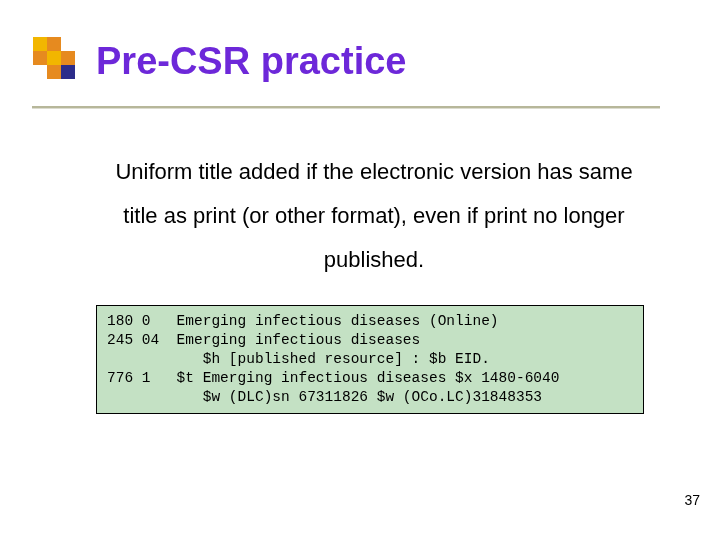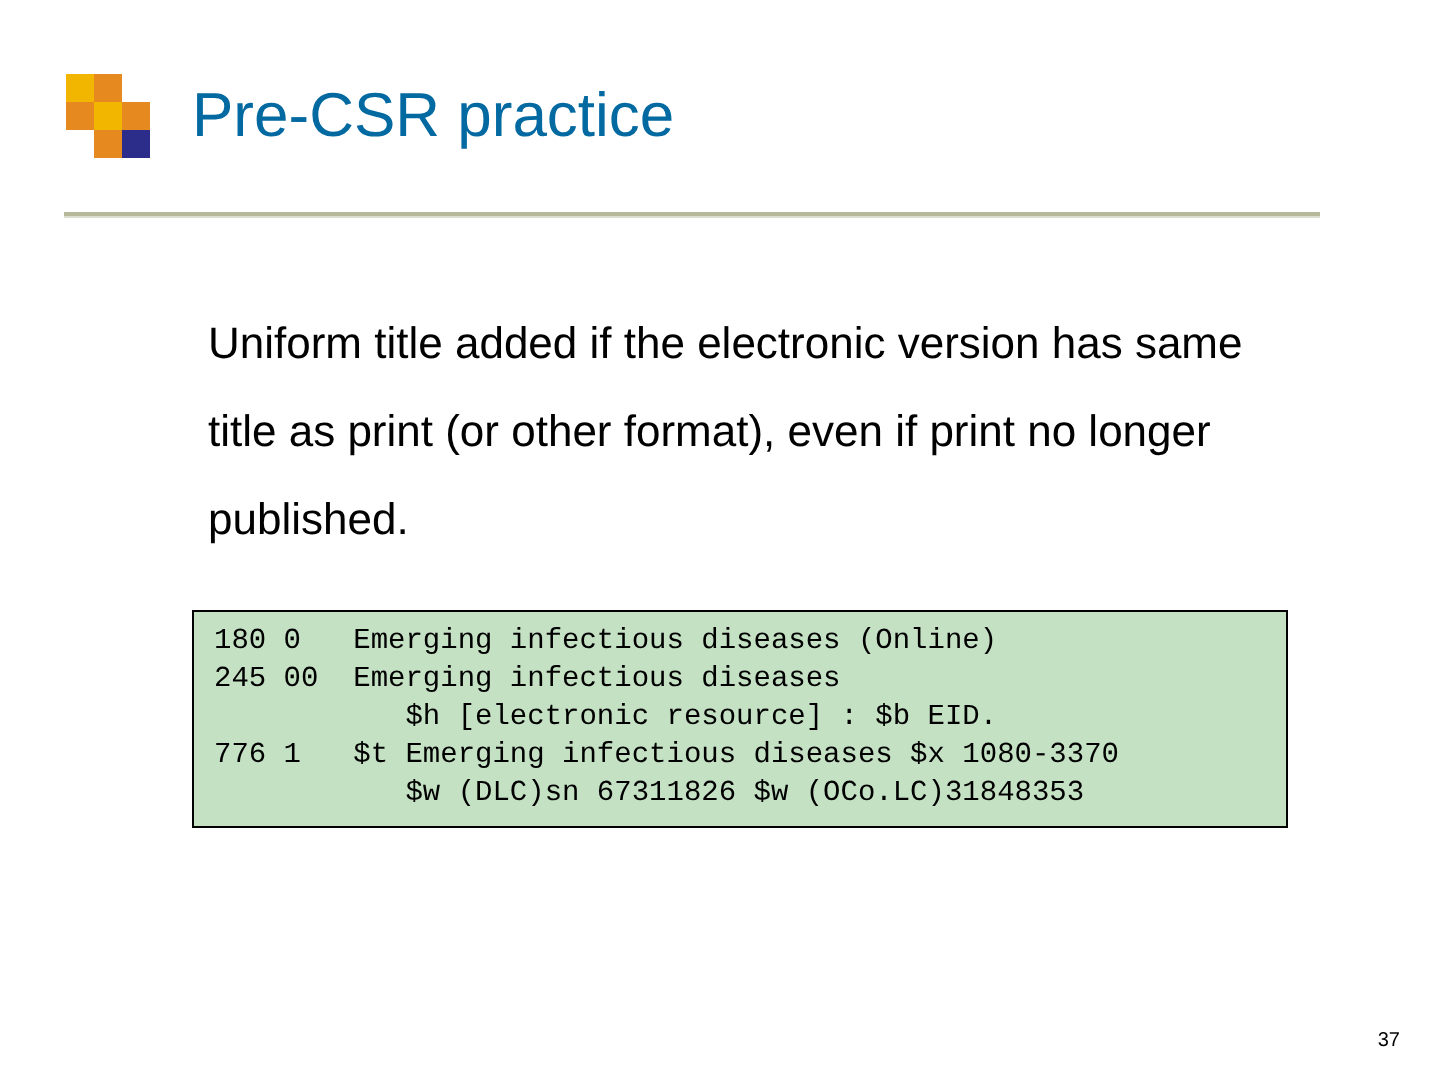--- a/index.html
+++ b/index.html
@@ -26,23 +26,23 @@
   }
   .bullet-deco .sq {
     position: absolute;
     width: 14px;
     height: 14px;
   }
   .title {
     position: absolute;
     left: 96px;
     top: 40px;
-    font-size: 31px;
-    font-weight: normal;
-    color: #0369a1;
+    font-size: 38px;
+    font-weight: bold;
+    color: #6d28d9;
     letter-spacing: 0px;
   }
   .underline {
     position: absolute;
     left: 32px;
     top: 106px;
     width: 628px;
     height: 4px;
   }
   .underline .bar1 {
@@ -62,41 +62,42 @@
     background: #dcdccf;
   }
   .body-text {
     position: absolute;
     left: 104px;
     top: 150px;
     width: 540px;
     font-size: 22px;
     line-height: 44px;
     color: #000;
+    text-align: center;
   }
   .code-box {
     position: absolute;
     left: 96px;
     top: 305px;
     width: 548px;
     border: 1.5px solid #000;
     background: #c4e1c4;
     padding: 6px 10px 6px 10px;
     font-family: "Courier New", Courier, monospace;
     font-size: 14.5px;
     line-height: 19px;
     color: #000;
     white-space: pre;
     box-sizing: border-box;
   }
   .page-num {
     position: absolute;
     right: 20px;
-    bottom: 14px;
-    font-size: 10px;
+    bottom: 32px;
+    font-size: 14px;
     color: #000;
     font-family: Arial, sans-serif;
   }
 </style>
 </head>
 <body>
 
 <div class="slide">
 
   <div class="bullet-deco">
@@ -112,20 +113,20 @@
   <div class="title">Pre-CSR practice</div>
 
   <div class="underline">
     <div class="bar1"></div>
     <div class="bar2"></div>
   </div>
 
   <div class="body-text">Uniform title added if the electronic version has same title as print (or other format), even if print no longer published.</div>
 
   <div class="code-box"><span>180 0   Emerging infectious diseases (Online)</span>
-<span>245 00  Emerging infectious diseases</span>
-<span>           $h [electronic resource] : $b EID.</span>
-<span>776 1   $t Emerging infectious diseases $x 1080-3370</span>
+<span>245 04  Emerging infectious diseases</span>
+<span>           $h [published resource] : $b EID.</span>
+<span>776 1   $t Emerging infectious diseases $x 1480-6040</span>
 <span>           $w (DLC)sn 67311826 $w (OCo.LC)31848353</span></div>
 
   <div class="page-num">37</div>
 
 </div>
 
 </body></html>

